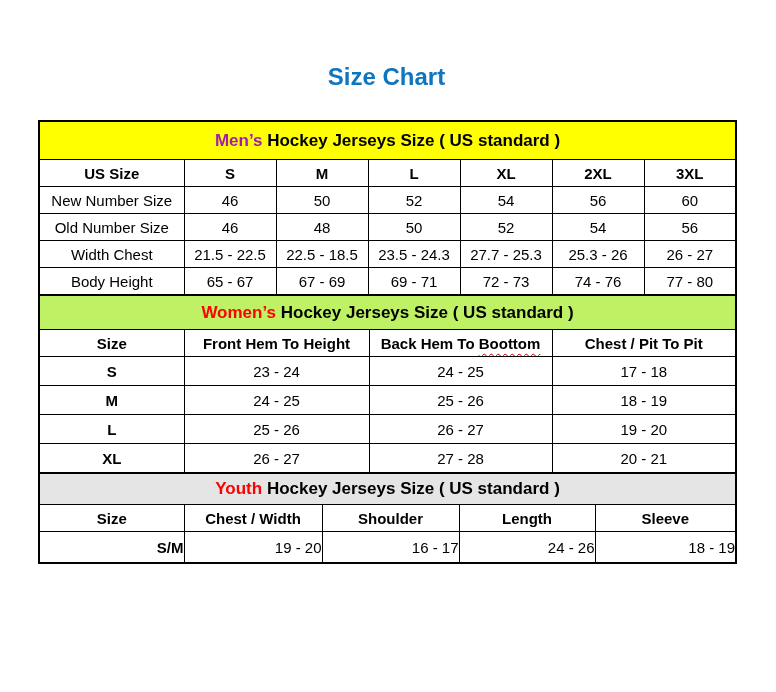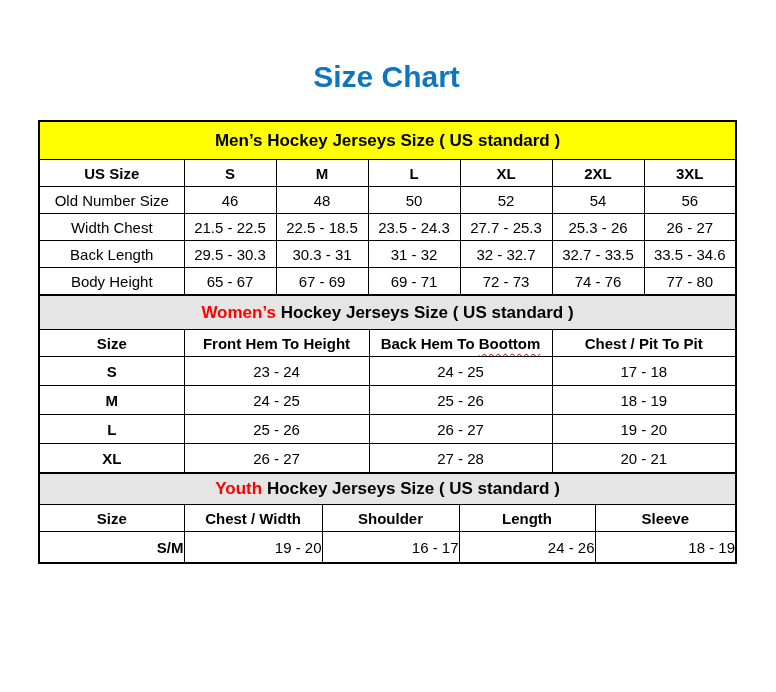--- a/index.html
+++ b/index.html
@@ -17,21 +17,21 @@
   }
   .content {
     width: 697px;
     margin-left: 38px;
   }
   .page-title {
     margin: 0;
     padding-top: 58px;
     padding-bottom: 24px;
     text-align: center;
-    font-size: 30px;
+    font-size: 24px;
     line-height: 38px;
     font-weight: 700;
     color: #0e76be;
   }
   table.size-table {
     border-collapse: collapse;
     table-layout: fixed;
     width: 697px;
     border: 2px solid #000000;
     background: #ffffff;
@@ -93,57 +93,57 @@
         <col style="width:145px">
           <col style="width:92px">
           <col style="width:92px">
         <col style="width:92px">
           <col style="width:92px">
           <col style="width:92px">
         <col style="width:92px">
       </colgroup>
       <tbody>
         <tr class="banner-row">
-          <td colspan="7" style="background: rgb(255, 255, 0);"><span class="banner-accent" style="color: #000000;">Men’s</span><span> Hockey Jerseys Size ( US standard )</span></td>
+          <td colspan="7" style="background: rgb(255, 255, 0);"><span class="banner-accent" style="color: #a21caf;">Men’s</span><span> Hockey Jerseys Size ( US standard )</span></td>
         </tr>
       <tr class="header-row">
             <th>US Size</th>
             <th>S</th>
             <th>M</th>
             <th>L</th>
             <th>XL</th>
             <th>2XL</th>
             <th>3XL</th>
           </tr>
           <tr class="data-row">
+            <td>New Number Size</td>
+            <td>46</td>
+            <td>50</td>
+            <td>52</td>
+            <td>54</td>
+            <td>56</td>
+            <td>60</td>
+          </tr>
+          <tr class="data-row">
             <td>Old Number Size</td>
             <td>46</td>
             <td>48</td>
             <td>50</td>
             <td>52</td>
             <td>54</td>
             <td>56</td>
           </tr>
           <tr class="data-row">
             <td>Width Chest</td>
             <td>21.5 - 22.5</td>
             <td>22.5 - 18.5</td>
             <td>23.5 - 24.3</td>
             <td>27.7 - 25.3</td>
             <td>25.3 - 26</td>
             <td>26 - 27</td>
-          </tr>
-          <tr class="data-row">
-            <td>Back Length</td>
-            <td>29.5 - 30.3</td>
-            <td>30.3 - 31</td>
-            <td>31 - 32</td>
-            <td>32 - 32.7</td>
-            <td>32.7 - 33.5</td>
-            <td>33.5 - 34.6</td>
           </tr>
           <tr class="data-row">
             <td>Body Height</td>
             <td>65 - 67</td>
             <td>67 - 69</td>
             <td>69 - 71</td>
             <td>72 - 73</td>
             <td>74 - 76</td>
             <td>77 - 80</td>
           </tr>
@@ -152,21 +152,21 @@
 
     <table class="size-table womens">
       <colgroup>
         <col style="width:145px">
           <col style="width:185px">
         <col style="width:183px">
           <col style="width:184px">
       </colgroup>
       <tbody>
         <tr class="banner-row">
-          <td colspan="4" style="background: #e5e5e5;"><span class="banner-accent" style="color: rgb(255, 0, 0);">Women’s</span><span> Hockey Jerseys Size ( US standard )</span></td>
+          <td colspan="4" style="background: #bef264;"><span class="banner-accent" style="color: rgb(255, 0, 0);">Women’s</span><span> Hockey Jerseys Size ( US standard )</span></td>
         </tr>
       <tr class="header-row">
             <th>Size</th>
             <th>Front Hem To Height</th>
             <th>Back Hem To <span class="squiggle">Boottom</span></th>
             <th>Chest / Pit To Pit</th>
           </tr>
           <tr class="data-row">
             <td>S</td>
             <td>23 - 24</td>

